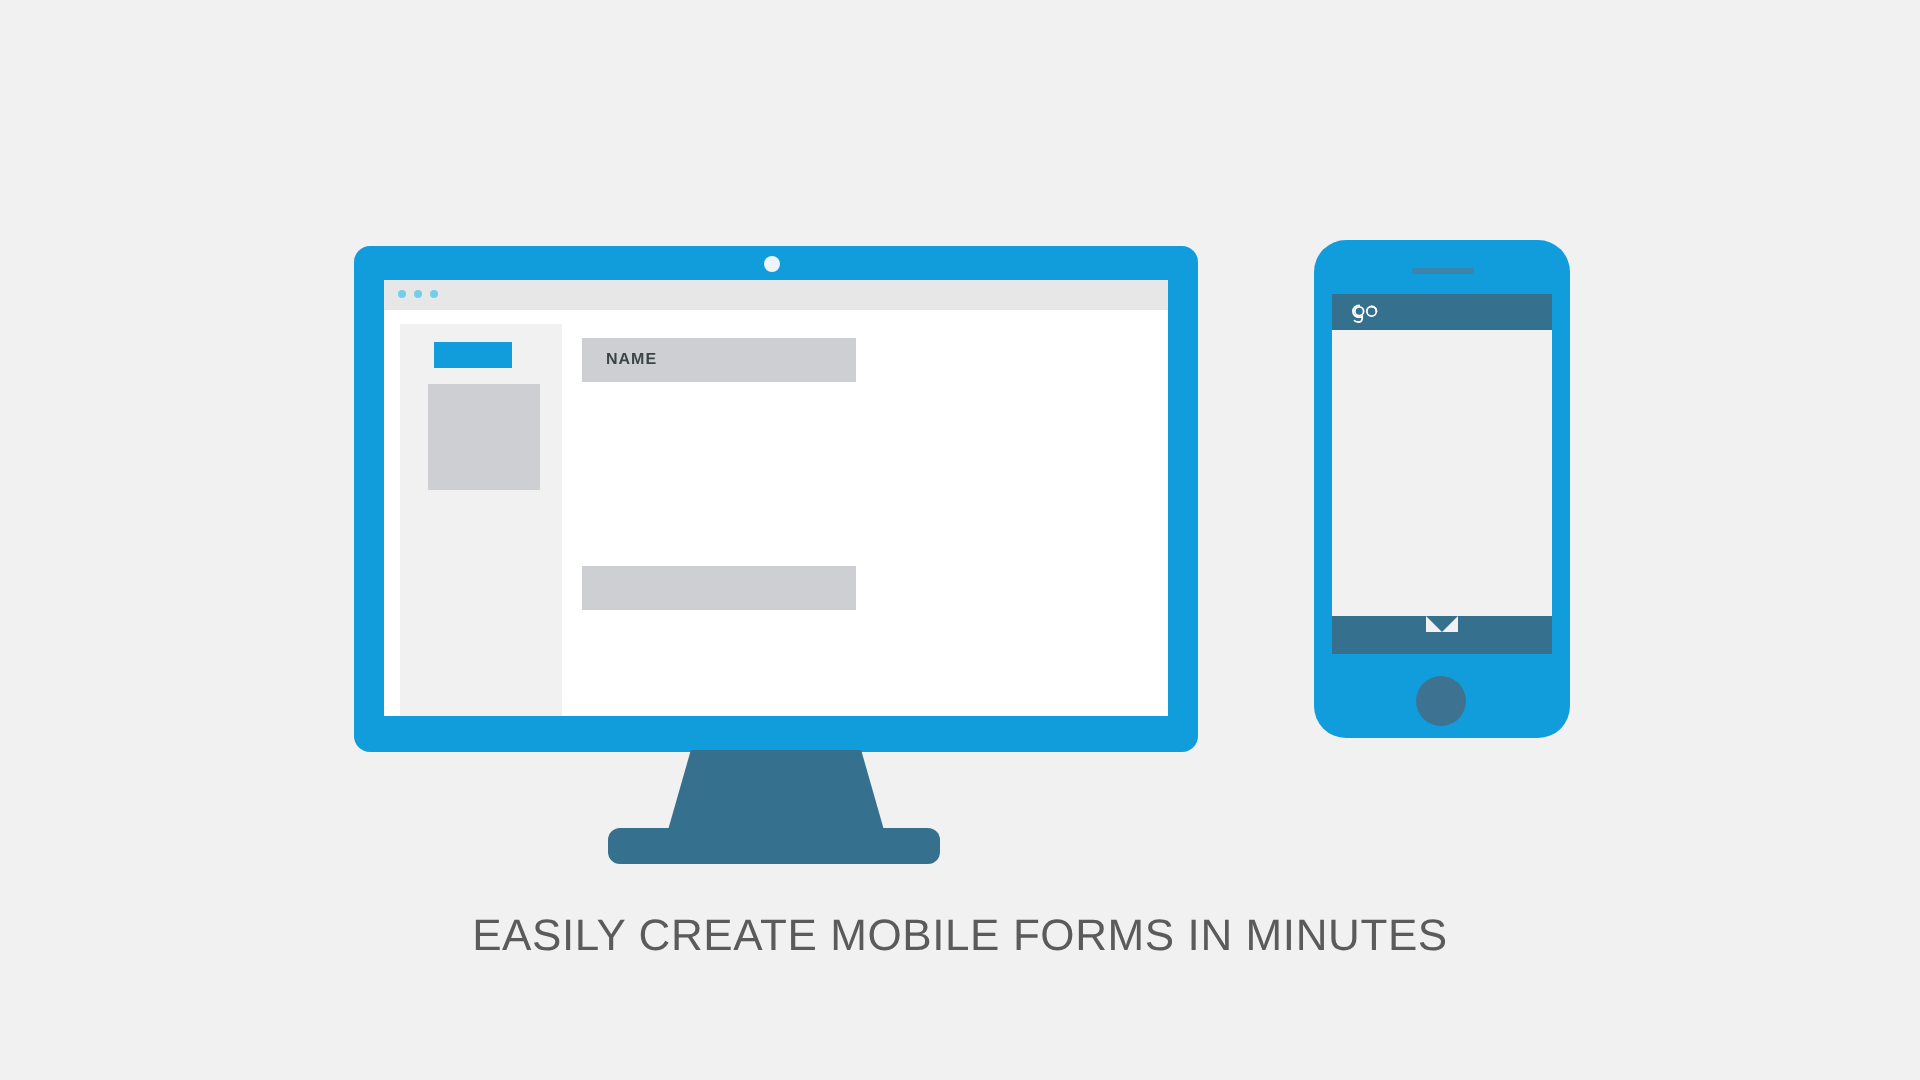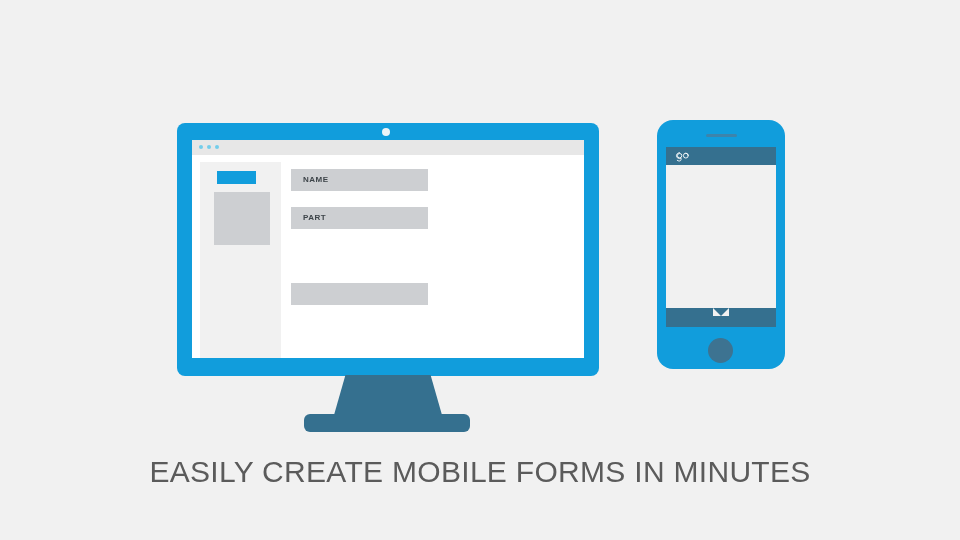--- a/index.html
+++ b/index.html
@@ -245,21 +245,21 @@
   }
 
   
   #caption {
     position: absolute;
     left: 0;
     top: 455px;
     width: 960px;
     text-align: center;
     font-family: "Liberation Sans", sans-serif;
-    font-size: 30px;
+    font-size: 22px;
     font-weight: normal;
     letter-spacing: 0.3px;
     color: #5b5b5b;
     white-space: nowrap;
   }
 </style>
 </head>
 <body>
 
 <div id="stage">
@@ -286,23 +286,20 @@
           <div id="sidebar-button"></div>
           <div id="sidebar-thumb"></div>
         </div>
 
         <div id="form-area">
 
           <div class="form-field" style="top:14px;">
             <span class="form-field-label">NAME</span>
           </div>
 
-          <div class="form-field" style="top:52px;">
-            <span class="form-field-label">PART</span>
-          </div>
 
 
           <div class="form-field" style="top:128px;">
             <span class="form-field-label"></span>
           </div>
 
         </div>
       </div>
     </div>
 

